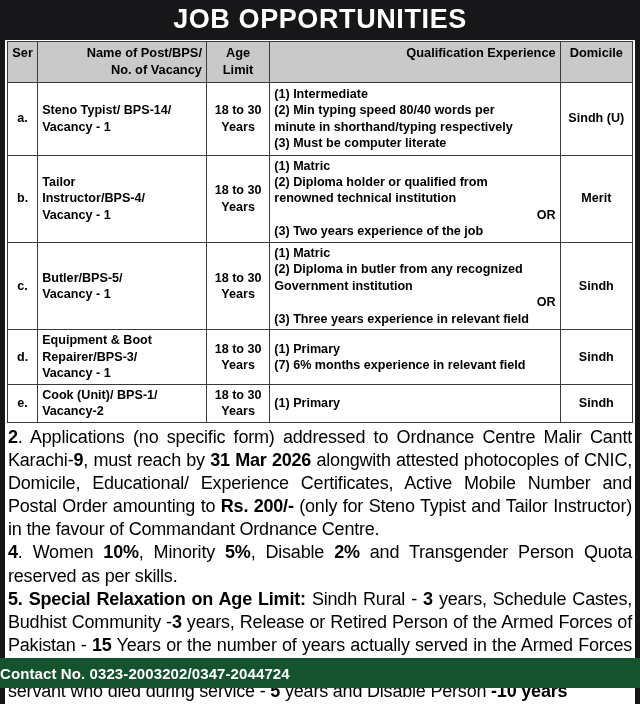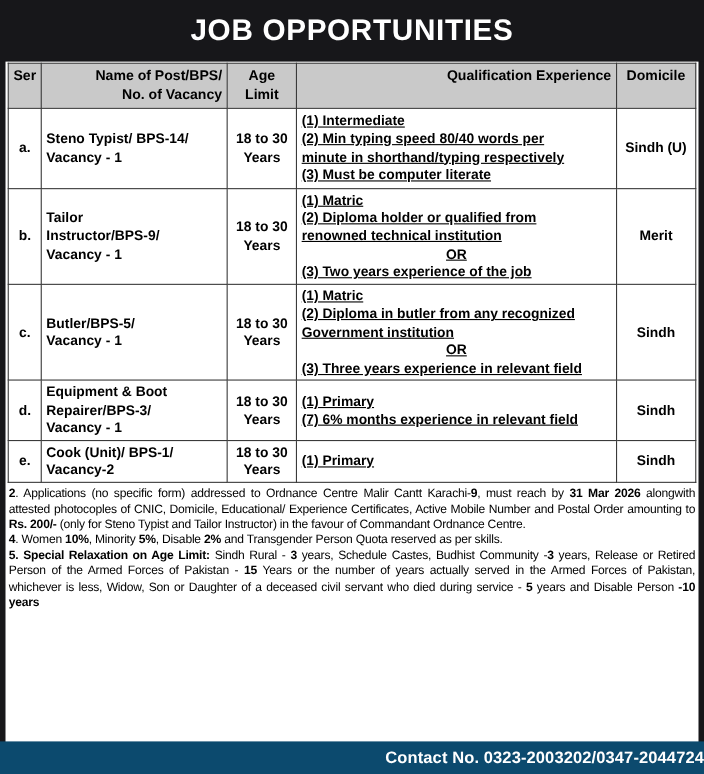--- a/index.html
+++ b/index.html
@@ -22,21 +22,21 @@
     background: #ffffff;
     box-sizing: border-box;
     border-left: 5px solid #17171a;
     border-right: 5px solid #17171a;
   }
 
   
   .title-banner {
     background: #17171a;
     color: #ffffff;
-    height: 56px;
+    height: 40px;
     display: flex;
     align-items: center;
     justify-content: center;
     margin: 0 -5px;
   }
   .title-banner .title-text {
     font-size: 27px;
     font-weight: bold;
     letter-spacing: 0.6px;
     line-height: 1;
@@ -81,59 +81,59 @@
   col.c-dom    { width: 72px; }
 
   th.h-ser, td.d-ser   { text-align: center; }
   th.h-age, td.d-age   { text-align: center; }
   th.h-dom, td.d-dom   { text-align: center; }
   th.h-post, th.h-qual { text-align: right; }
 
   td.d-ser { font-weight: bold; }
   td.d-post { font-weight: bold; }
   td.d-age { font-weight: bold; }
-  td.d-qual { font-weight: bold; vertical-align: middle; text-decoration: underline; }
+  td.d-qual { font-weight: bold; vertical-align: middle; }
   td.d-dom { font-weight: bold; }
 
   .qline { display: block; white-space: nowrap; }
-  .qline.center { text-align: center; }
+  .qline.center { text-align: right; }
 
   .postline { display: block; white-space: nowrap; }
   .ageline { display: block; }
 
   
   tr.r-a td { height: 68px; }
   tr.r-b td { height: 76px; }
   tr.r-c td { height: 82px; }
   tr.r-d td { height: 46px; }
   tr.r-e td { height: 28px; }
 
   
   .notes {
-    font-size: 11px;
+    font-size: 18px;
     line-height: 1.285;
     padding: 3px 3px 2px 3px;
     text-align: justify;
     letter-spacing: -0.2px;
   }
   .notes p { margin: 0; }
   .notes b { font-weight: bold; }
 
   
   .contact-banner {
     position: absolute;
     left: -5px;
     right: -5px;
-    bottom: 0;
-    background: #0c4a6e;
+    bottom: 16px;
+    background: #14532d;
     color: #ffffff;
     height: 30px;
     display: flex;
     align-items: center;
-    justify-content: flex-end;
+    justify-content: flex-start;
   }
   .contact-banner .contact-text {
     font-size: 15px;
     font-weight: bold;
     letter-spacing: 0.1px;
   }
 </style>
 </head>
 <body>
 
@@ -183,21 +183,21 @@
             <span class="qline">(2) Min typing speed 80/40 words per</span>
             <span class="qline">minute in shorthand/typing respectively</span>
             <span class="qline">(3) Must be computer literate</span>
           </td>
           <td class="d-dom">Sindh (U)</td>
         </tr>
         <tr class="r-b">
           <td class="d-ser">b.</td>
           <td class="d-post">
             <span class="postline">Tailor</span>
-            <span class="postline">Instructor/BPS-9/</span>
+            <span class="postline">Instructor/BPS-4/</span>
             <span class="postline">Vacancy - 1</span>
           </td>
           <td class="d-age">
             <span class="ageline">18 to 30</span>
             <span class="ageline">Years</span>
           </td>
           <td class="d-qual">
             <span class="qline"> (1)  Matric</span>
             <span class="qline">(2) Diploma holder or qualified from</span>
             <span class="qline">renowned  technical  institution</span>

